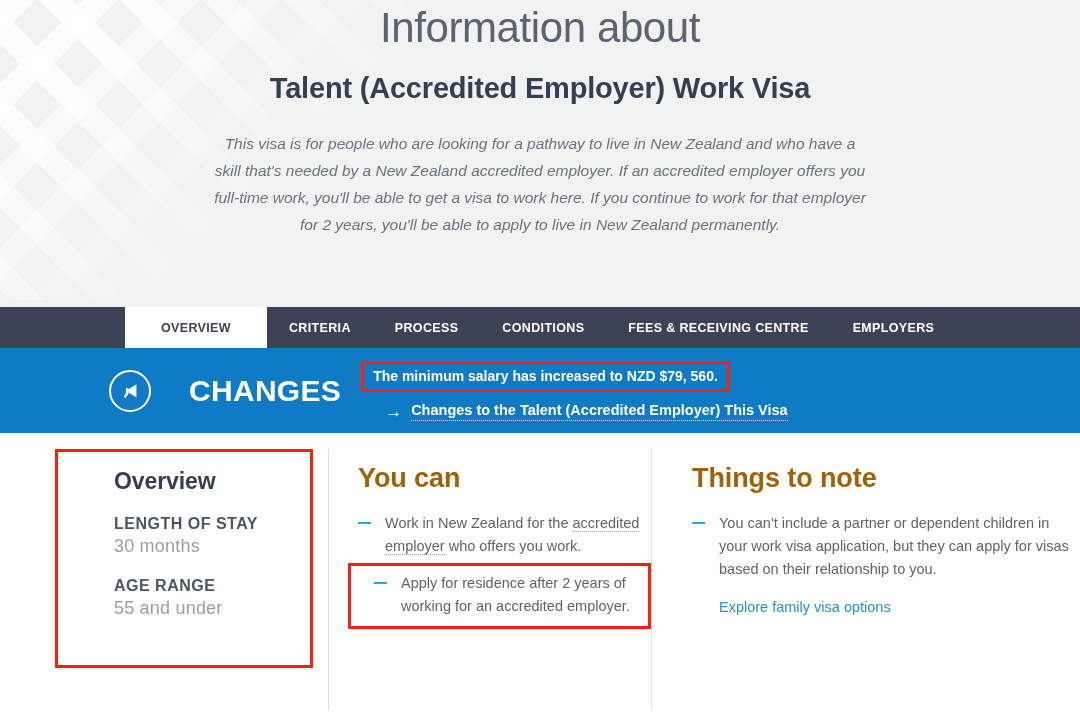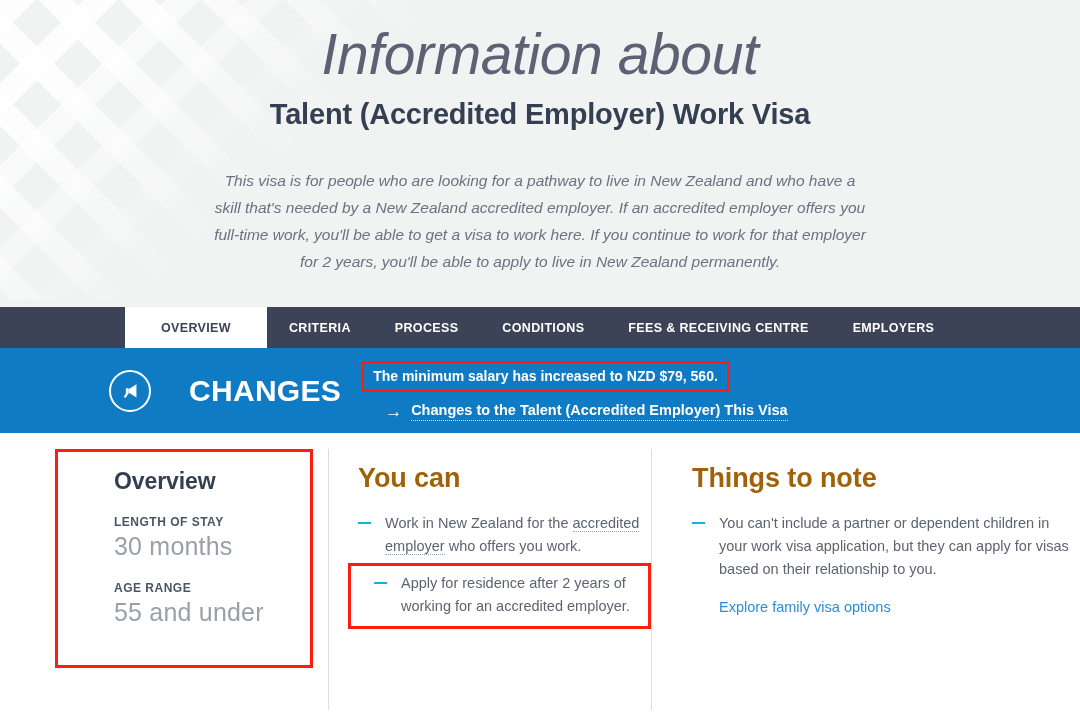--- a/index.html
+++ b/index.html
@@ -40,37 +40,35 @@
       rgba(255,255,255,0.85) 34px, rgba(255,255,255,0.85) 58px);
     -webkit-mask-image: linear-gradient(135deg, #000 0%, #000 34%, rgba(0,0,0,0) 66%);
     mask-image: linear-gradient(135deg, #000 0%, #000 34%, rgba(0,0,0,0) 66%);
   }
 
   .hero-inner {
     position: relative; z-index: 2;
     width: 1080px; text-align: center;
   }
   .hero-eyebrow {
-    font-size: 57px; line-height: 56px;
+    font-size: 42px; line-height: 56px;
     font-weight: 300;
     color: #5c6273;
     letter-spacing: -0.4px;
-    padding-top: 26px;
     font-stretch: condensed;
-    font-style: italic;
   }
   .hero-title {
     font-size: 29px; line-height: 40px;
     font-weight: bold;
     color: #343f52;
     letter-spacing: -0.2px;
     padding-top: 12px;
   }
   .hero-desc {
-    width: 660px; margin: 33px auto 0 auto;
+    width: 660px; margin: 22px auto 0 auto;
     font-size: 15.5px; line-height: 27px;
     font-style: italic;
     color: #6b7280;
   }
 
   
   .tabnav {
     position: relative;
     width: 1080px; height: 41px;
     background: #3d4356;
@@ -164,26 +162,26 @@
     width: 258px; height: 219px;
     border: 3px solid #fc1f0f;
     background: #ffffff;
     padding: 16px 0 0 56px;
   }
   .card-heading {
     font-size: 23px; font-weight: bold;
     color: #343f52; letter-spacing: -0.1px;
   }
   .stat-label {
-    font-size: 12px; font-weight: bold;
+    font-size: 16px; font-weight: bold;
     color: #4b5563; letter-spacing: 0.5px;
     margin-top: 20px;
   }
   .stat-value {
-    font-size: 25px; font-weight: 300;
+    font-size: 18px; font-weight: 300;
     color: #9aa0a9; letter-spacing: 0.2px;
     margin-top: 3px;
   }
 
   .col-heading {
     font-size: 27px; font-weight: bold;
     color: #a16207; letter-spacing: -0.1px;
     margin-top: 14px;
   }
   ul.bullets { list-style: none; margin-top: 18px; }

